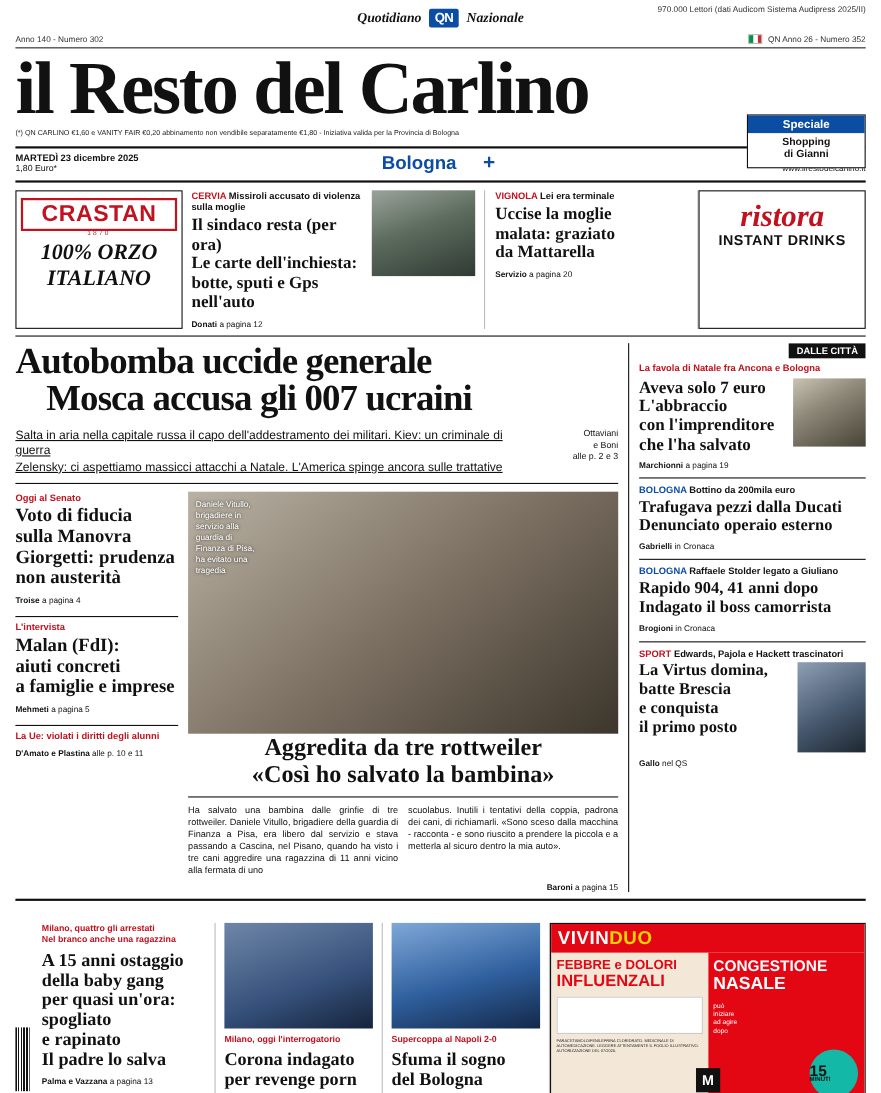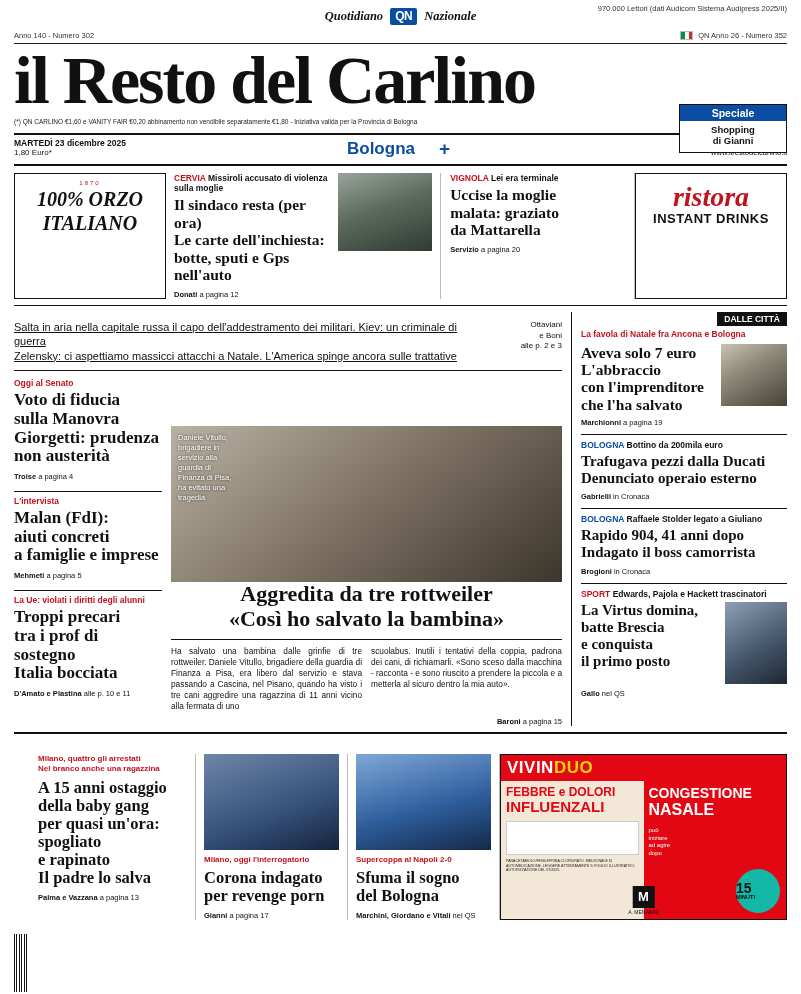--- a/index.html
+++ b/index.html
@@ -102,21 +102,21 @@
   .col-left { width:148px; flex:0 0 148px; }
   .col-right { flex:1; }
 
   .sec { border-top:1px solid #111; padding-top:4px; margin-bottom:10px;}
   .sec:first-child { border-top:none; padding-top:0;}
   .sec-kick { font-family:"Liberation Sans",sans-serif; font-size:8.5px; color:#c1121f; font-weight:bold; margin-bottom:3px;}
   .sec-head { font-family:"Liberation Serif",serif; font-weight:bold; font-size:17px; line-height:1.1;}
   .sec-foot { font-family:"Liberation Sans",sans-serif; font-size:7.5px; margin-top:6px;}
   .divider { border-top:1px solid #111; margin:7px 0 5px;}
 
-  .big-photo { width:100%; height:156px; background:#4b5f57; position:relative; overflow:hidden;margin-top:48px;}
+  .big-photo { width:100%; height:220px; background:#4b5f57; position:relative; overflow:hidden;}
   .photo-caption { position:absolute; left:7px; top:7px; color:#fff; font-family:"Liberation Sans",sans-serif; font-size:7.5px; line-height:1.32; width:56px; text-shadow:0 0 3px rgba(0,0,0,.8);}
   .mid-head { font-family:"Liberation Serif",serif; font-weight:bold; font-size:22px; line-height:1.1; margin-top:0; text-align:center;}
   .mid-body { display:flex; gap:9px; margin-top:8px; border-top:1px solid #111; padding-top:6px;}
   .mid-body p { margin:0; font-size:8.3px; line-height:1.33; font-family:"Liberation Sans",sans-serif; flex:1; text-align:justify;}
   .mid-foot { font-family:"Liberation Sans",sans-serif; font-size:7.5px; text-align:right; margin-top:5px;}
 
   
   .dalle-bar { background:#111; color:#fff; font-family:"Liberation Sans",sans-serif; font-weight:bold; font-size:8.5px; display:inline-block; padding:2px 7px; float:right;}
   .side-kick { font-family:"Liberation Sans",sans-serif; font-size:8.5px; color:#c1121f; font-weight:bold; padding-top:3px;}
   .side-flex { display:flex; gap:7px; margin-top:5px;}
@@ -223,20 +223,21 @@
     </div>
     <div class="right">
       <div>FONDATO NEL 1885</div>
       <div>www.ilrestodelcarlino.it</div>
     </div>
   </div>
 
   <div class="teaser">
 
     <div class="ad-crastan">
+      <span class="crastan-logo">CRASTAN</span>
       <div class="crastan-sub">1870</div>
       <div class="crastan-txt">100% ORZO</div>
       <div class="crastan-txt">ITALIANO</div>
     </div>
 
     <div class="teaser-mid">
       <div style="flex:1">
         <div class="kicker">
           <span style="color:#c1121f">CERVIA</span>
           <span>Missiroli accusato di violenza sulla moglie</span>
@@ -273,20 +274,24 @@
     <div class="ad-ristora">
       <div class="ristora-word">ristora</div>
       <div class="ristora-sub">INSTANT DRINKS</div>
     </div>
   </div>
 
   <div class="main">
 
     <div class="main-left">
 
+      <div class="lead-head">
+        <div>Autobomba uccide generale</div>
+        <div class="l2">Mosca accusa gli 007 ucraini</div>
+      </div>
 
       <div class="lead-sub">
         <p>
           <span>Salta in aria nella capitale russa il capo dell'addestramento dei militari. Kiev: un criminale di guerra</span><br>
           <span>Zelensky: ci aspettiamo massicci attacchi a Natale. L'America spinge ancora sulle trattative</span>
         </p>
         <div class="lead-byline">
           <div>Ottaviani</div>
           <div>e Boni</div>
           <div>alle p. 2 e 3</div>
@@ -319,25 +324,20 @@
               <div>a famiglie e imprese</div>
             </div>
             <div class="sec-foot">
               <b>Mehmeti</b>
               <span>a pagina 5</span>
             </div>
           </div>
 
           <div class="sec">
             <div class="sec-kick">La Ue: violati i diritti degli alunni</div>
-            <div class="sec-head">
-              <div>Troppi precari</div>
-              <div>tra i prof di sostegno</div>
-              <div>Italia bocciata</div>
-            </div>
             <div class="sec-foot">
               <b>D'Amato e Plastina</b>
               <span>alle p. 10 e 11</span>
             </div>
           </div>
 
         </div>
 
         <div class="col-right">
           <div class="big-photo ph-b">

